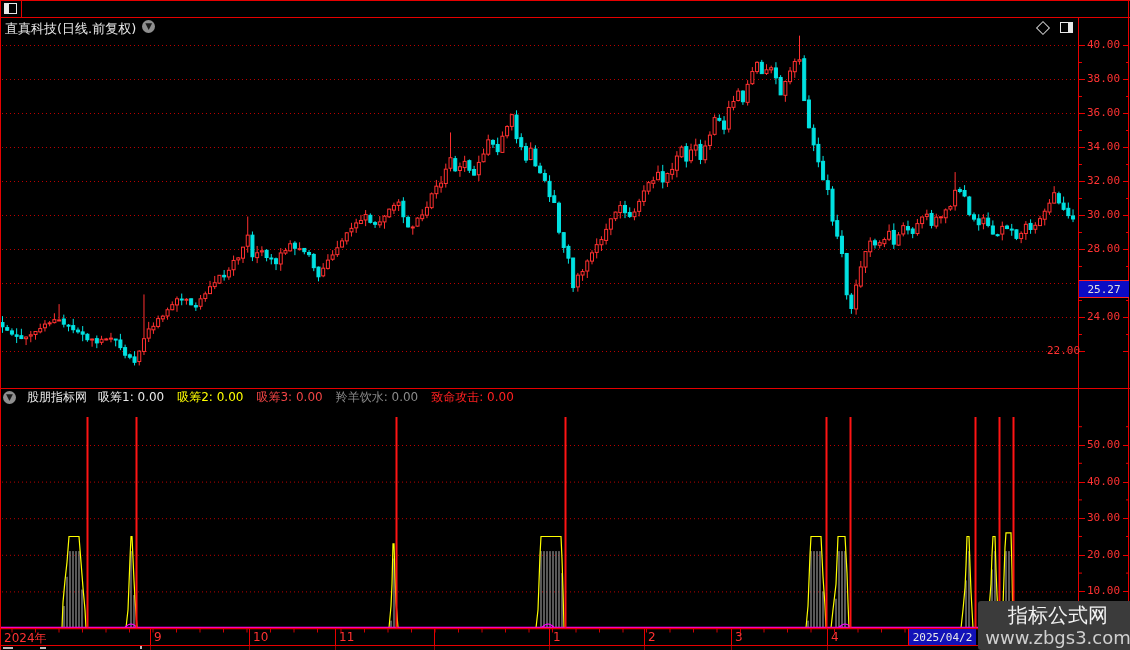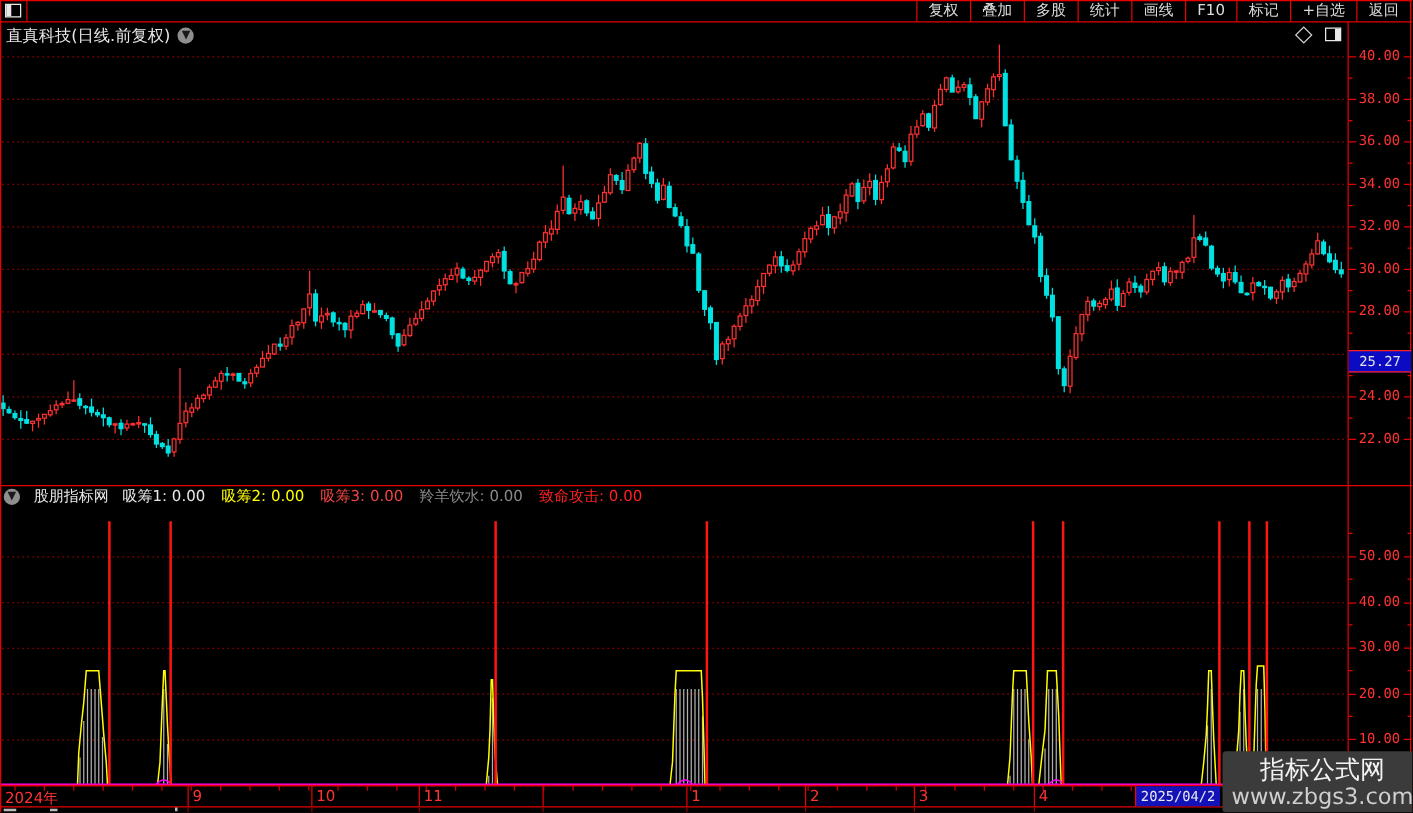--- a/index.html
+++ b/index.html
@@ -8,21 +8,21 @@
   #cv{position:absolute;left:0;top:0;}
   .toolbar{position:absolute;left:0;top:0;width:1130px;height:17px;display:flex;align-items:center;}
   .tb-icon-cell{width:21px;height:17px;border-right:1px solid #e60000;display:flex;align-items:center;justify-content:center;flex:0 0 auto;}
   .split-sq{width:11px;height:9px;border:1px solid #e8e8e8;position:relative;}
   .split-sq::after{content:"";position:absolute;left:0;top:0;width:4px;height:9px;background:#e8e8e8;}
   .split-sq.right::after{left:auto;right:0;}
   .period{color:#dcdcdc;font-size:12px;line-height:17px;margin:0 0 0 13px;cursor:default;white-space:nowrap;}
   .period.active{color:#00dddd;}
   .rbtns{position:absolute;right:1px;top:0;height:17px;display:flex;border-right:1px solid #e60000;}
   .rbtn{color:#dcdcdc;font-size:12px;line-height:17px;padding:0 9px;border-left:1px solid #e60000;white-space:nowrap;}
-  .titlebar{position:absolute;left:5px;top:20px;height:17px;display:flex;align-items:center;gap:6px;}
+  .titlebar{position:absolute;left:5px;top:20px;height:17px;display:flex;gap:6px;}
   .title-text{color:#e8e8e8;font-size:13px;white-space:nowrap;}
   .chev-circle{width:13px;height:13px;border-radius:50%;background:#8f8f8f;color:#1a1a1a;font-size:9px;
                display:flex;align-items:center;justify-content:center;line-height:1;}
   .tr-icons{position:absolute;top:22px;left:1038px;display:flex;align-items:center;gap:12px;}
   .diamond{width:8px;height:8px;border:1px solid #cfcfcf;transform:rotate(45deg);}
   .ind-header{position:absolute;left:3px;top:390px;height:15px;display:flex;align-items:center;gap:11px;font-size:12px;white-space:nowrap;}
   .axis-label{position:absolute;font-family:"DejaVu Sans Mono","Liberation Mono",monospace;
               font-size:11px;color:#ff3232;white-space:nowrap;}
   .month-label{position:absolute;top:630px;font-size:12px;color:#ff3232;white-space:nowrap;}
   .price-badge{position:absolute;left:1079px;top:280px;width:50px;height:16px;background:#0b0bc4;
@@ -703,31 +703,20 @@
       <line x1="1069.5" y1="629" x2="1069.5" y2="632.5" stroke="#cf0000" stroke-width="1"></line>
       <rect x="3" y="647" width="10" height="2" fill="#bbbbbb"></rect>
       <rect x="40" y="647" width="6" height="2" fill="#bbbbbb"></rect>
       <rect x="140" y="646" width="2" height="3" fill="#bbbbbb"></rect>
     </svg>
 
   <div class="toolbar">
     <div class="tb-icon-cell">
       <span class="split-sq"></span>
     </div>
-    <div class="rbtns" id="rbtns">
-        <span class="rbtn">复权</span>
-        <span class="rbtn">叠加</span>
-        <span class="rbtn">多股</span>
-        <span class="rbtn">统计</span>
-        <span class="rbtn">画线</span>
-        <span class="rbtn">F10</span>
-        <span class="rbtn">标记</span>
-        <span class="rbtn">+自选</span>
-        <span class="rbtn">返回</span>
-      </div>
   </div>
 
   <div class="titlebar">
     <span class="title-text">直真科技(日线.前复权)</span>
     <span class="chev-circle">▼</span>
   </div>
 
   <div class="tr-icons">
     <span class="diamond"></span>
     <span class="split-sq right"></span>
@@ -747,21 +736,21 @@
 
   <div id="labels">
       <div class="axis-label" style="left: 1087px; top: 38px;">40.00</div>
       <div class="axis-label" style="left: 1087px; top: 72px;">38.00</div>
       <div class="axis-label" style="left: 1087px; top: 106px;">36.00</div>
       <div class="axis-label" style="left: 1087px; top: 140px;">34.00</div>
       <div class="axis-label" style="left: 1087px; top: 174px;">32.00</div>
       <div class="axis-label" style="left: 1087px; top: 208px;">30.00</div>
       <div class="axis-label" style="left: 1087px; top: 242px;">28.00</div>
       <div class="axis-label" style="left: 1087px; top: 310px;">24.00</div>
-      <div class="axis-label" style="left: 1087px; top: 344px;">22.00</div>
+      <div class="axis-label" style="left: 1047px; top: 344px;">22.00</div>
       <div class="axis-label" style="left: 1087px; top: 438px;">50.00</div>
       <div class="axis-label" style="left: 1087px; top: 475px;">40.00</div>
       <div class="axis-label" style="left: 1087px; top: 511px;">30.00</div>
       <div class="axis-label" style="left: 1087px; top: 548px;">20.00</div>
       <div class="axis-label" style="left: 1087px; top: 584px;">10.00</div>
       <div class="month-label" style="left: 154px; top: 630px;">9</div>
       <div class="month-label" style="left: 253px; top: 630px;">10</div>
       <div class="month-label" style="left: 339px; top: 630px;">11</div>
       <div class="month-label" style="left: 438px; top: 630px; margin-top: 32px;">12</div>
       <div class="month-label" style="left: 553px; top: 630px;">1</div>

